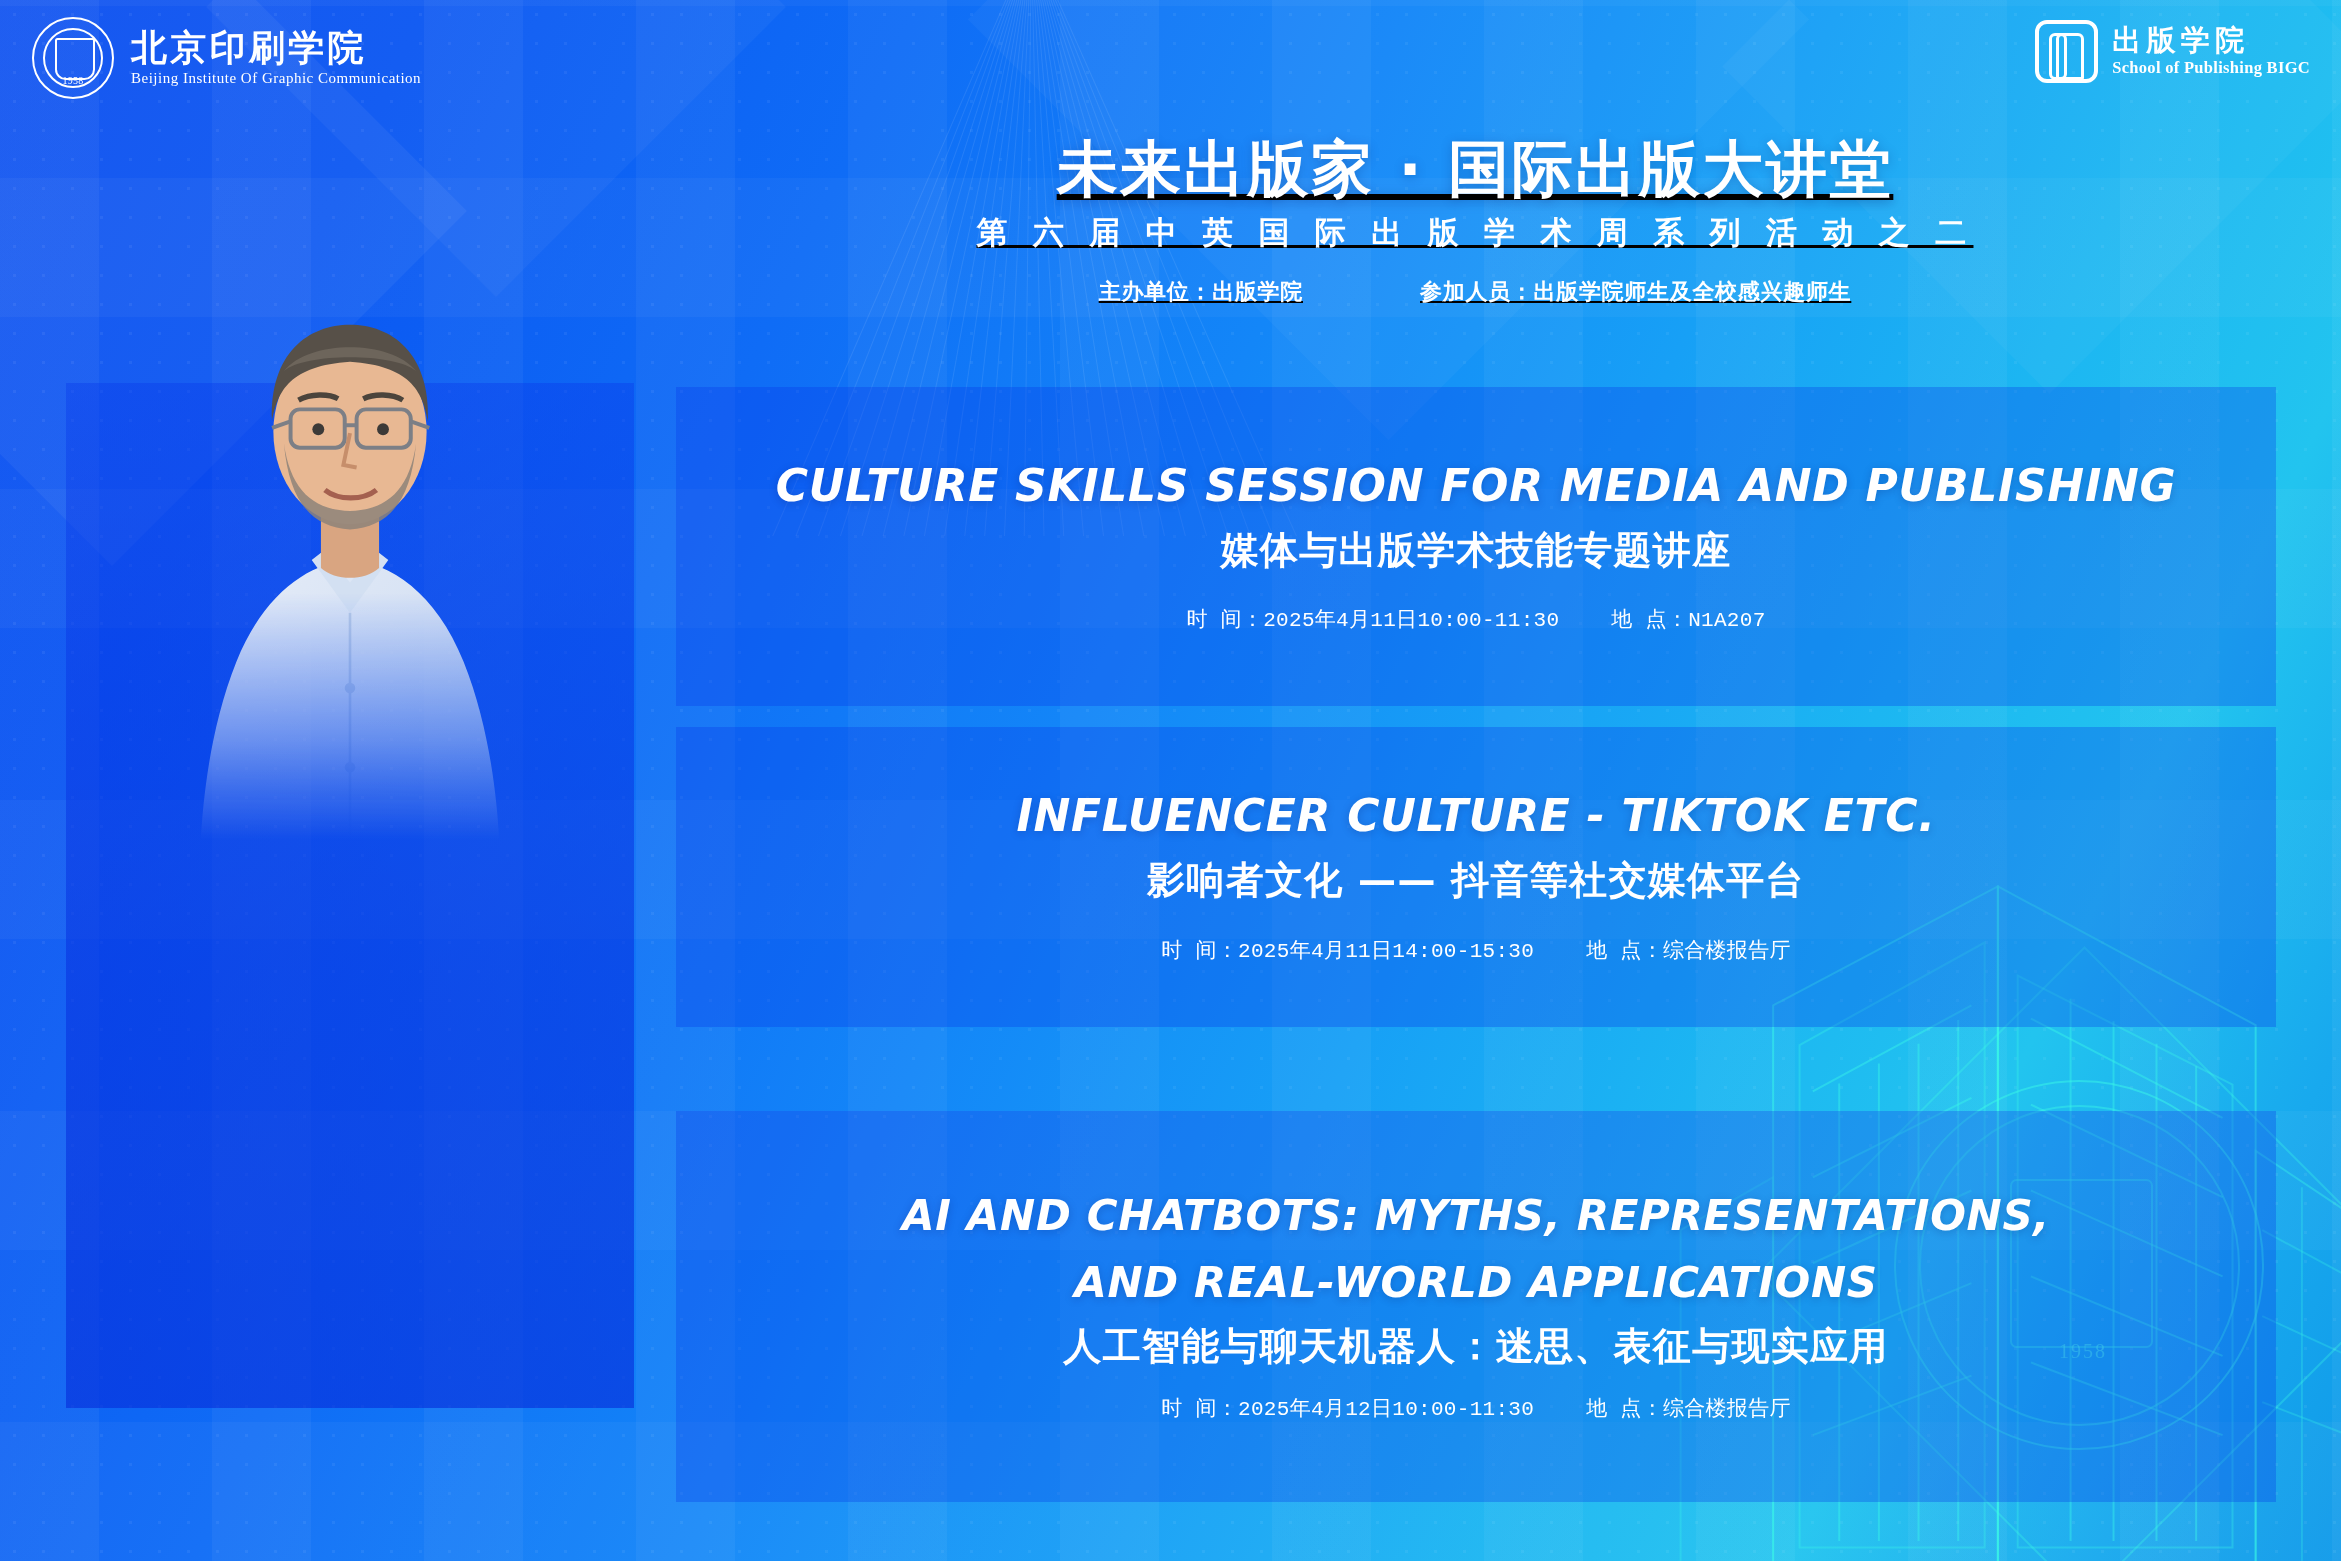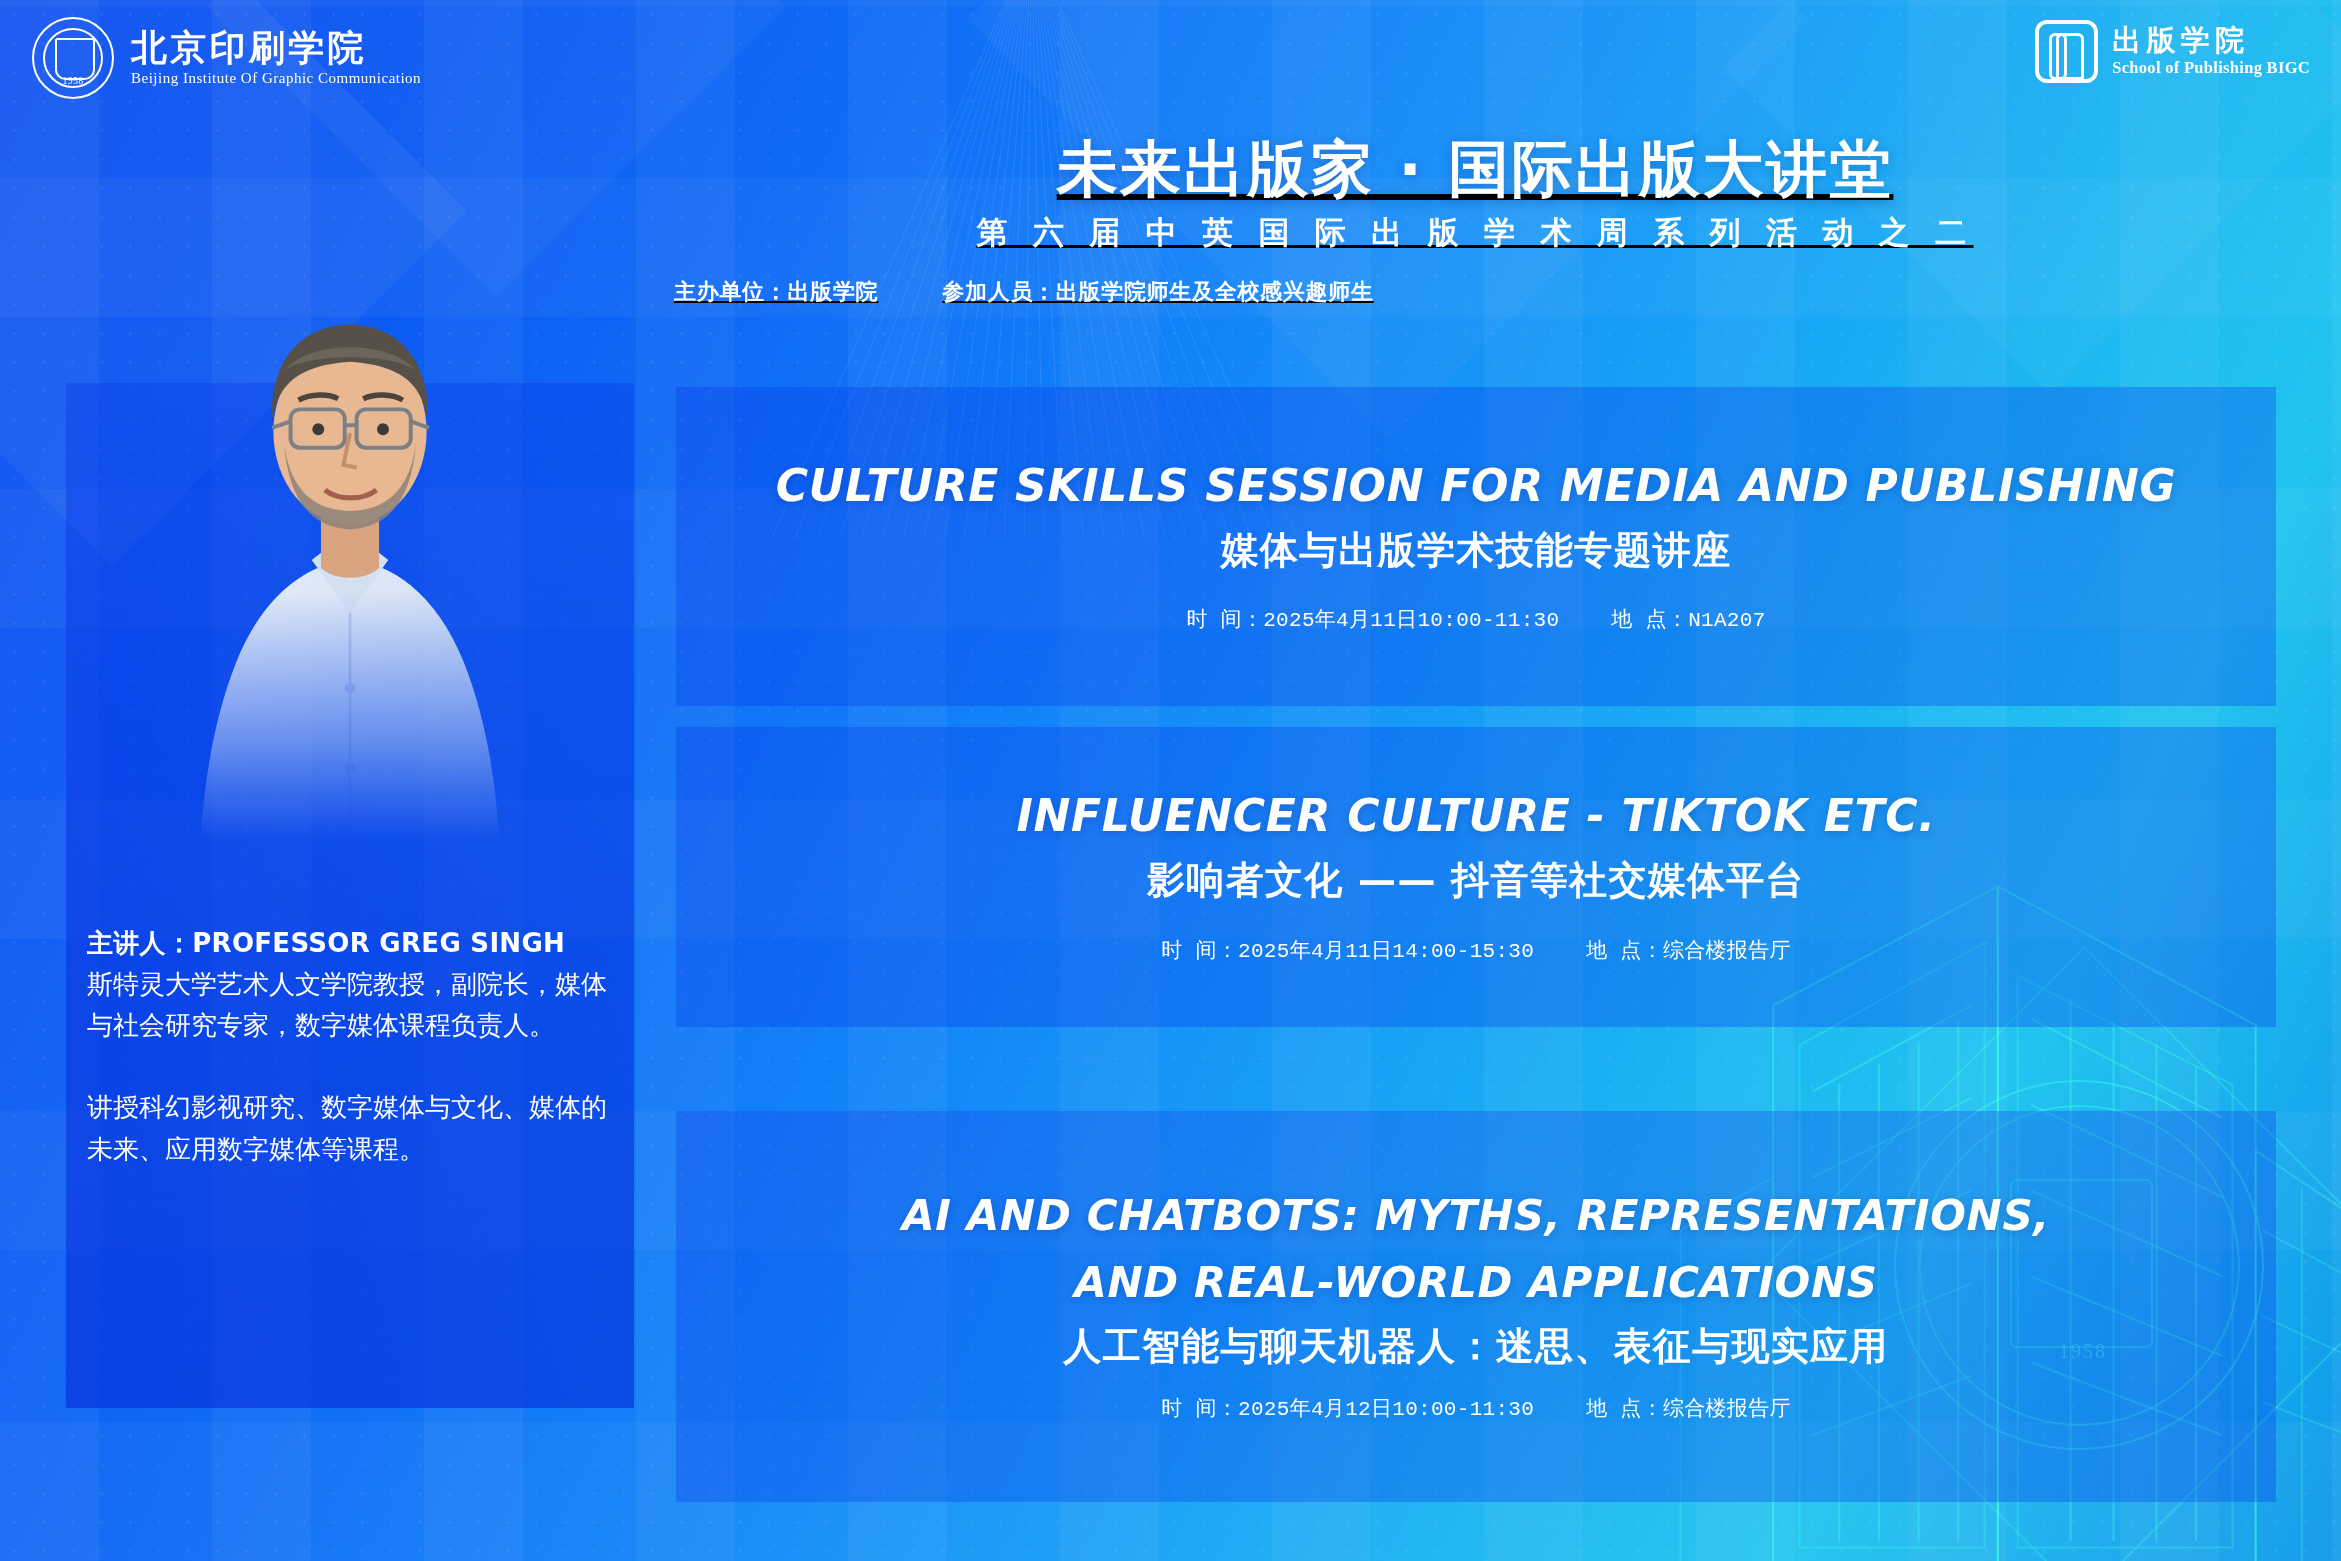--- a/index.html
+++ b/index.html
@@ -161,21 +161,21 @@
     color:#fff;font-size:61px;font-weight:700;letter-spacing:2.6px;line-height:1.08;
     font-family:"DejaVu Sans","Liberation Sans",sans-serif;
     text-shadow:0 2px 10.6px rgba(0,30,110,.25);
   }
   .t-sub{
     color:#fff;font-size:31px;font-weight:700;letter-spacing:7.3px;margin-top:10.6px;
     font-family:"DejaVu Sans","Liberation Sans",sans-serif;
   }
   .t-meta{
     margin-top:22.5px;color:#fff;font-size:22px;font-weight:700;letter-spacing:0.7px;
-    display:flex;gap:64px;
+    display:flex;justify-content:center;gap:117px;
     font-family:"DejaVu Sans","Liberation Sans",sans-serif;
   }
 
   
   .speaker-panel{
     position:absolute;left:66px;top:383px;width:568px;height:1025px;
     background:linear-gradient(180deg, rgba(10,60,235,.42) 0%, rgba(8,52,225,.60) 55%, rgba(7,48,220,.66) 100%);
   }
   .photo{
     position:absolute;left:66px;top:291px;width:568px;height:549px;
@@ -390,25 +390,20 @@
         <path d="M450 162 C466 154 494 154 510 164" stroke="#4b443c" stroke-width="8" fill="none"></path>
         <circle cx="382" cy="208" r="9" fill="#3c3a38"></circle>
         <circle cx="480" cy="208" r="9" fill="#3c3a38"></circle>
 
         <path d="M430 214 L420 262 L440 266" stroke="#c68e6b" stroke-width="6" fill="none"></path>
         <path d="M392 300 C412 316 450 316 470 300" stroke="#a4604f" stroke-width="8" fill="none"></path>
       </g>
     </svg>
   </div>
 
-  <div class="bio">
-    <div class="who">主讲人：PROFESSOR GREG SINGH</div>
-    <div class="p1">斯特灵大学艺术人文学院教授，副院长，媒体与社会研究专家，数字媒体课程负责人。</div>
-    <div class="p2">讲授科幻影视研究、数字媒体与文化、媒体的未来、应用数字媒体等课程。</div>
-  </div>
 
   <div class="card" id="card1">
     <div class="c-en">CULTURE SKILLS SESSION FOR MEDIA AND PUBLISHING</div>
     <div class="c-cn">媒体与出版学术技能专题讲座</div>
     <div class="c-when">
       <span>时 间：2025年4月11日10:00-11:30</span>
       <span>地 点：N1A207</span>
     </div>
   </div>
 

